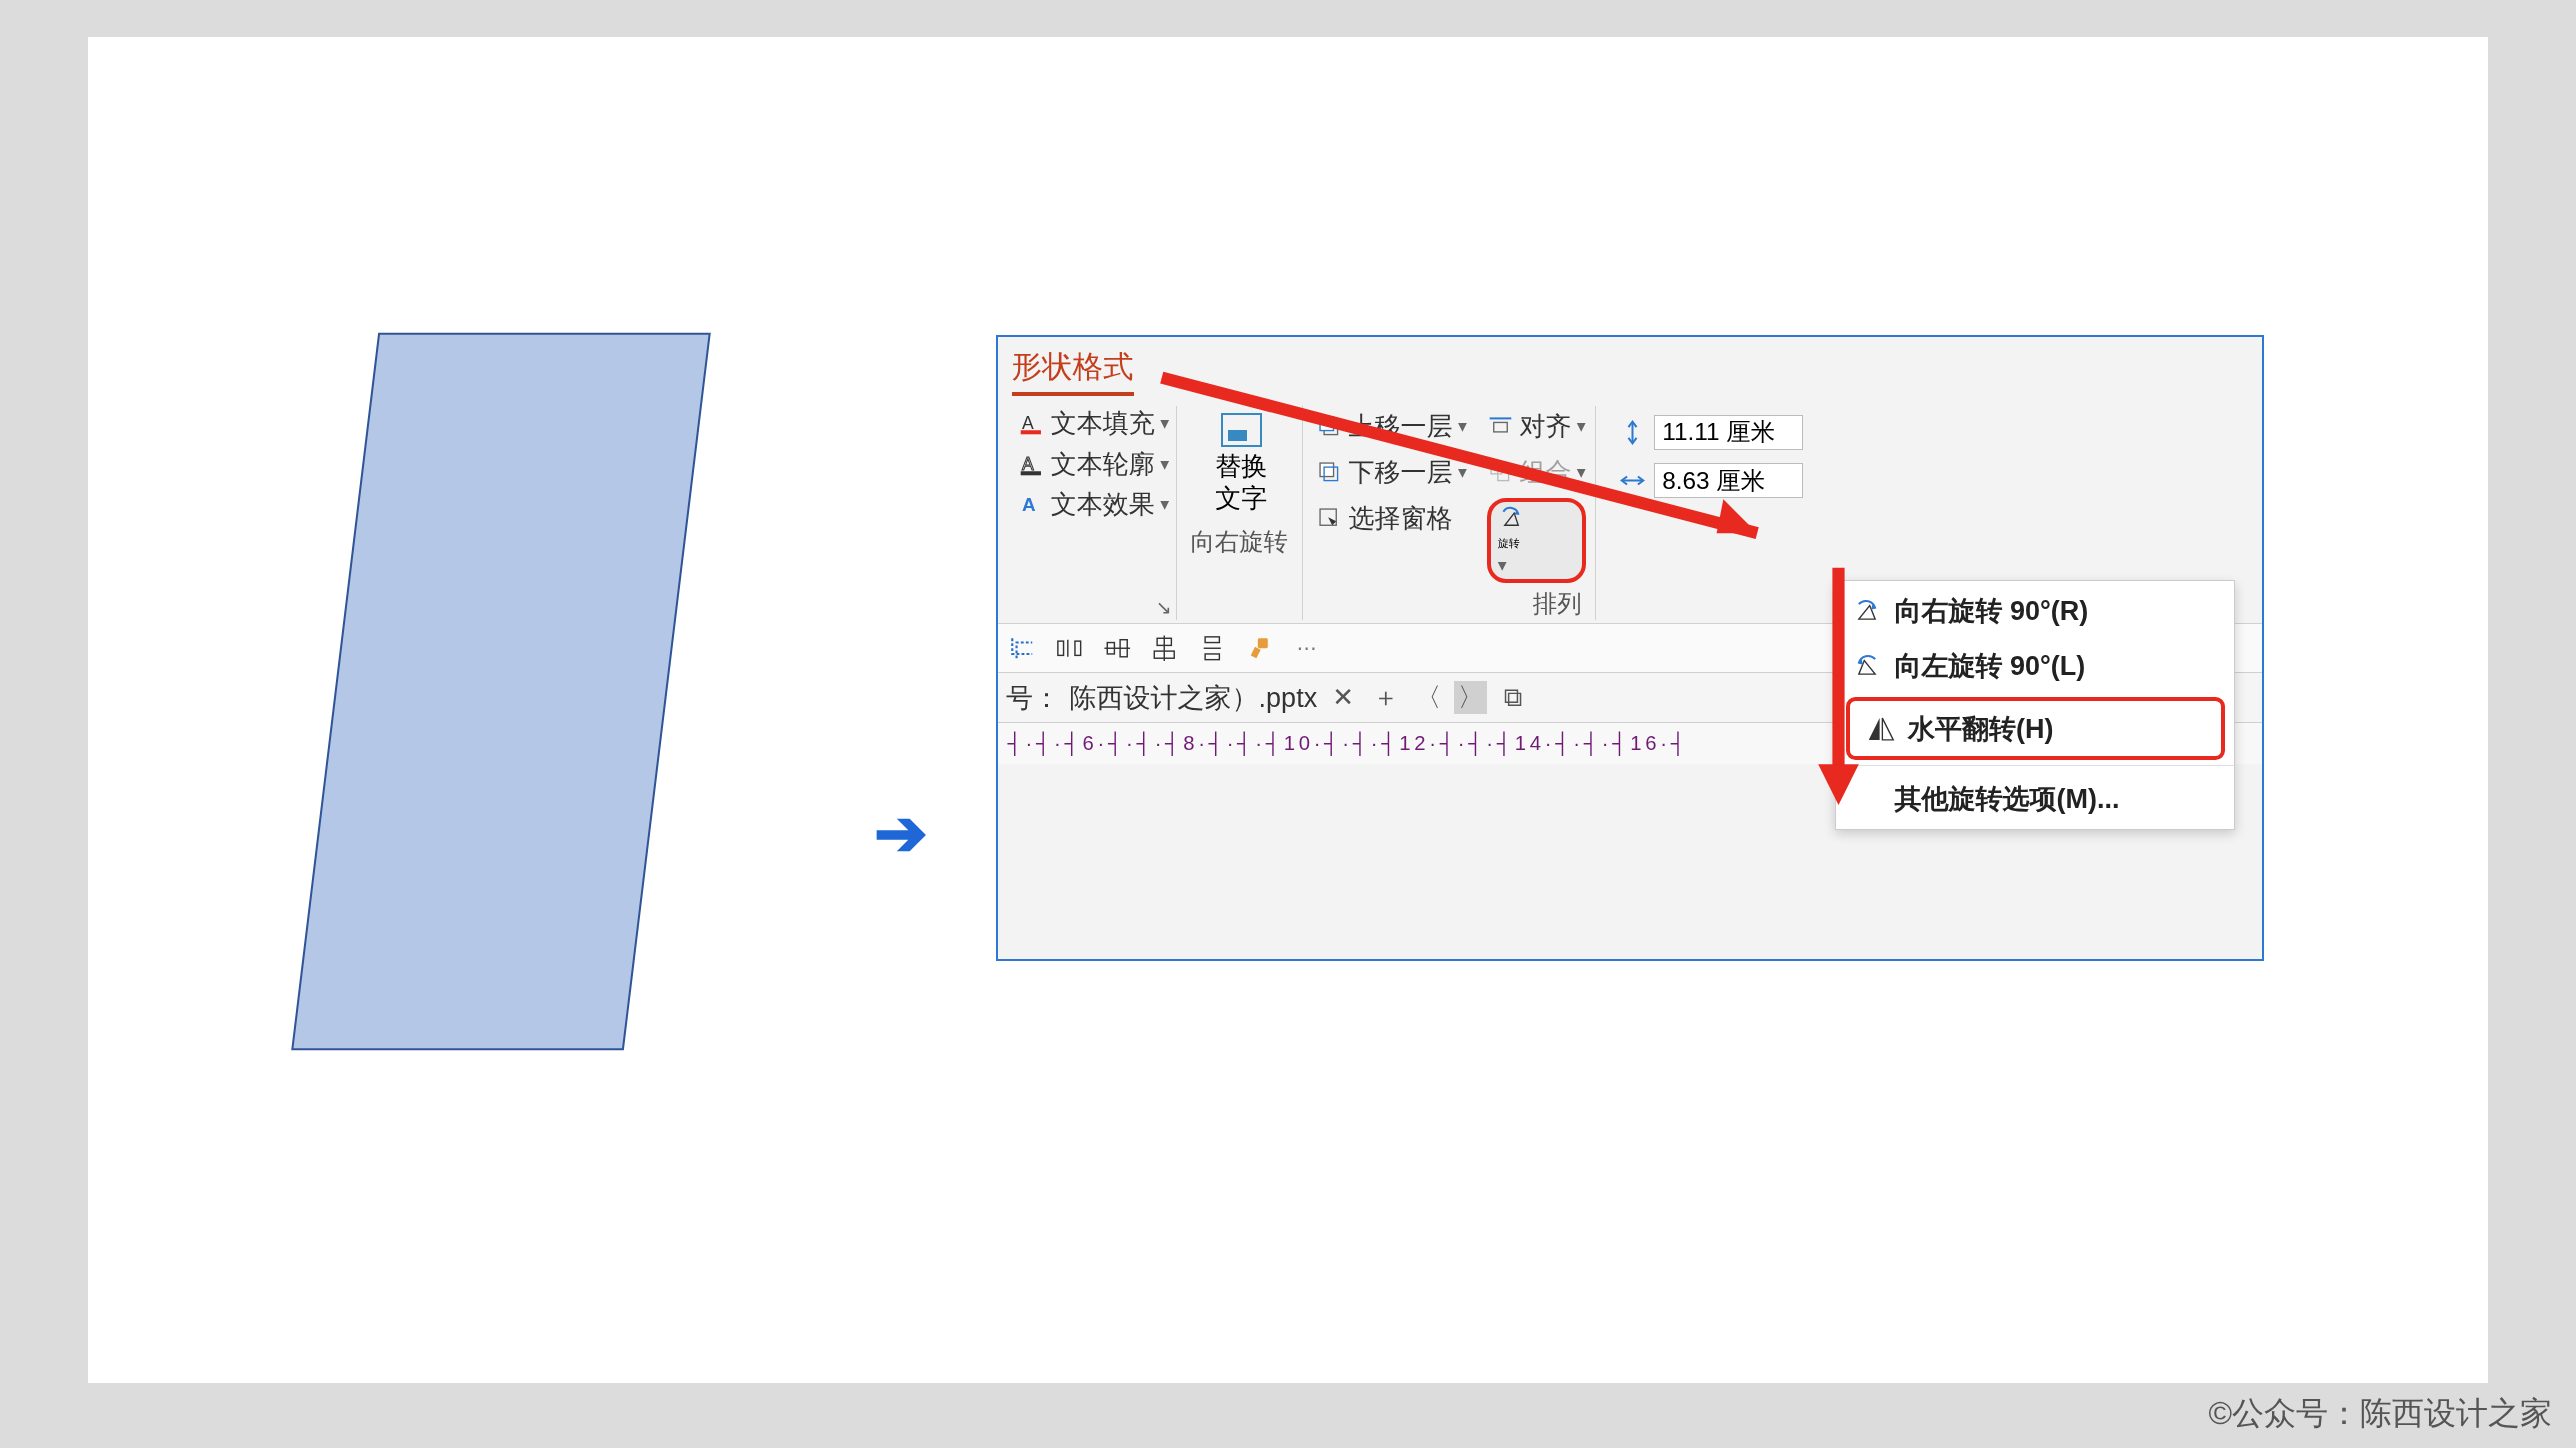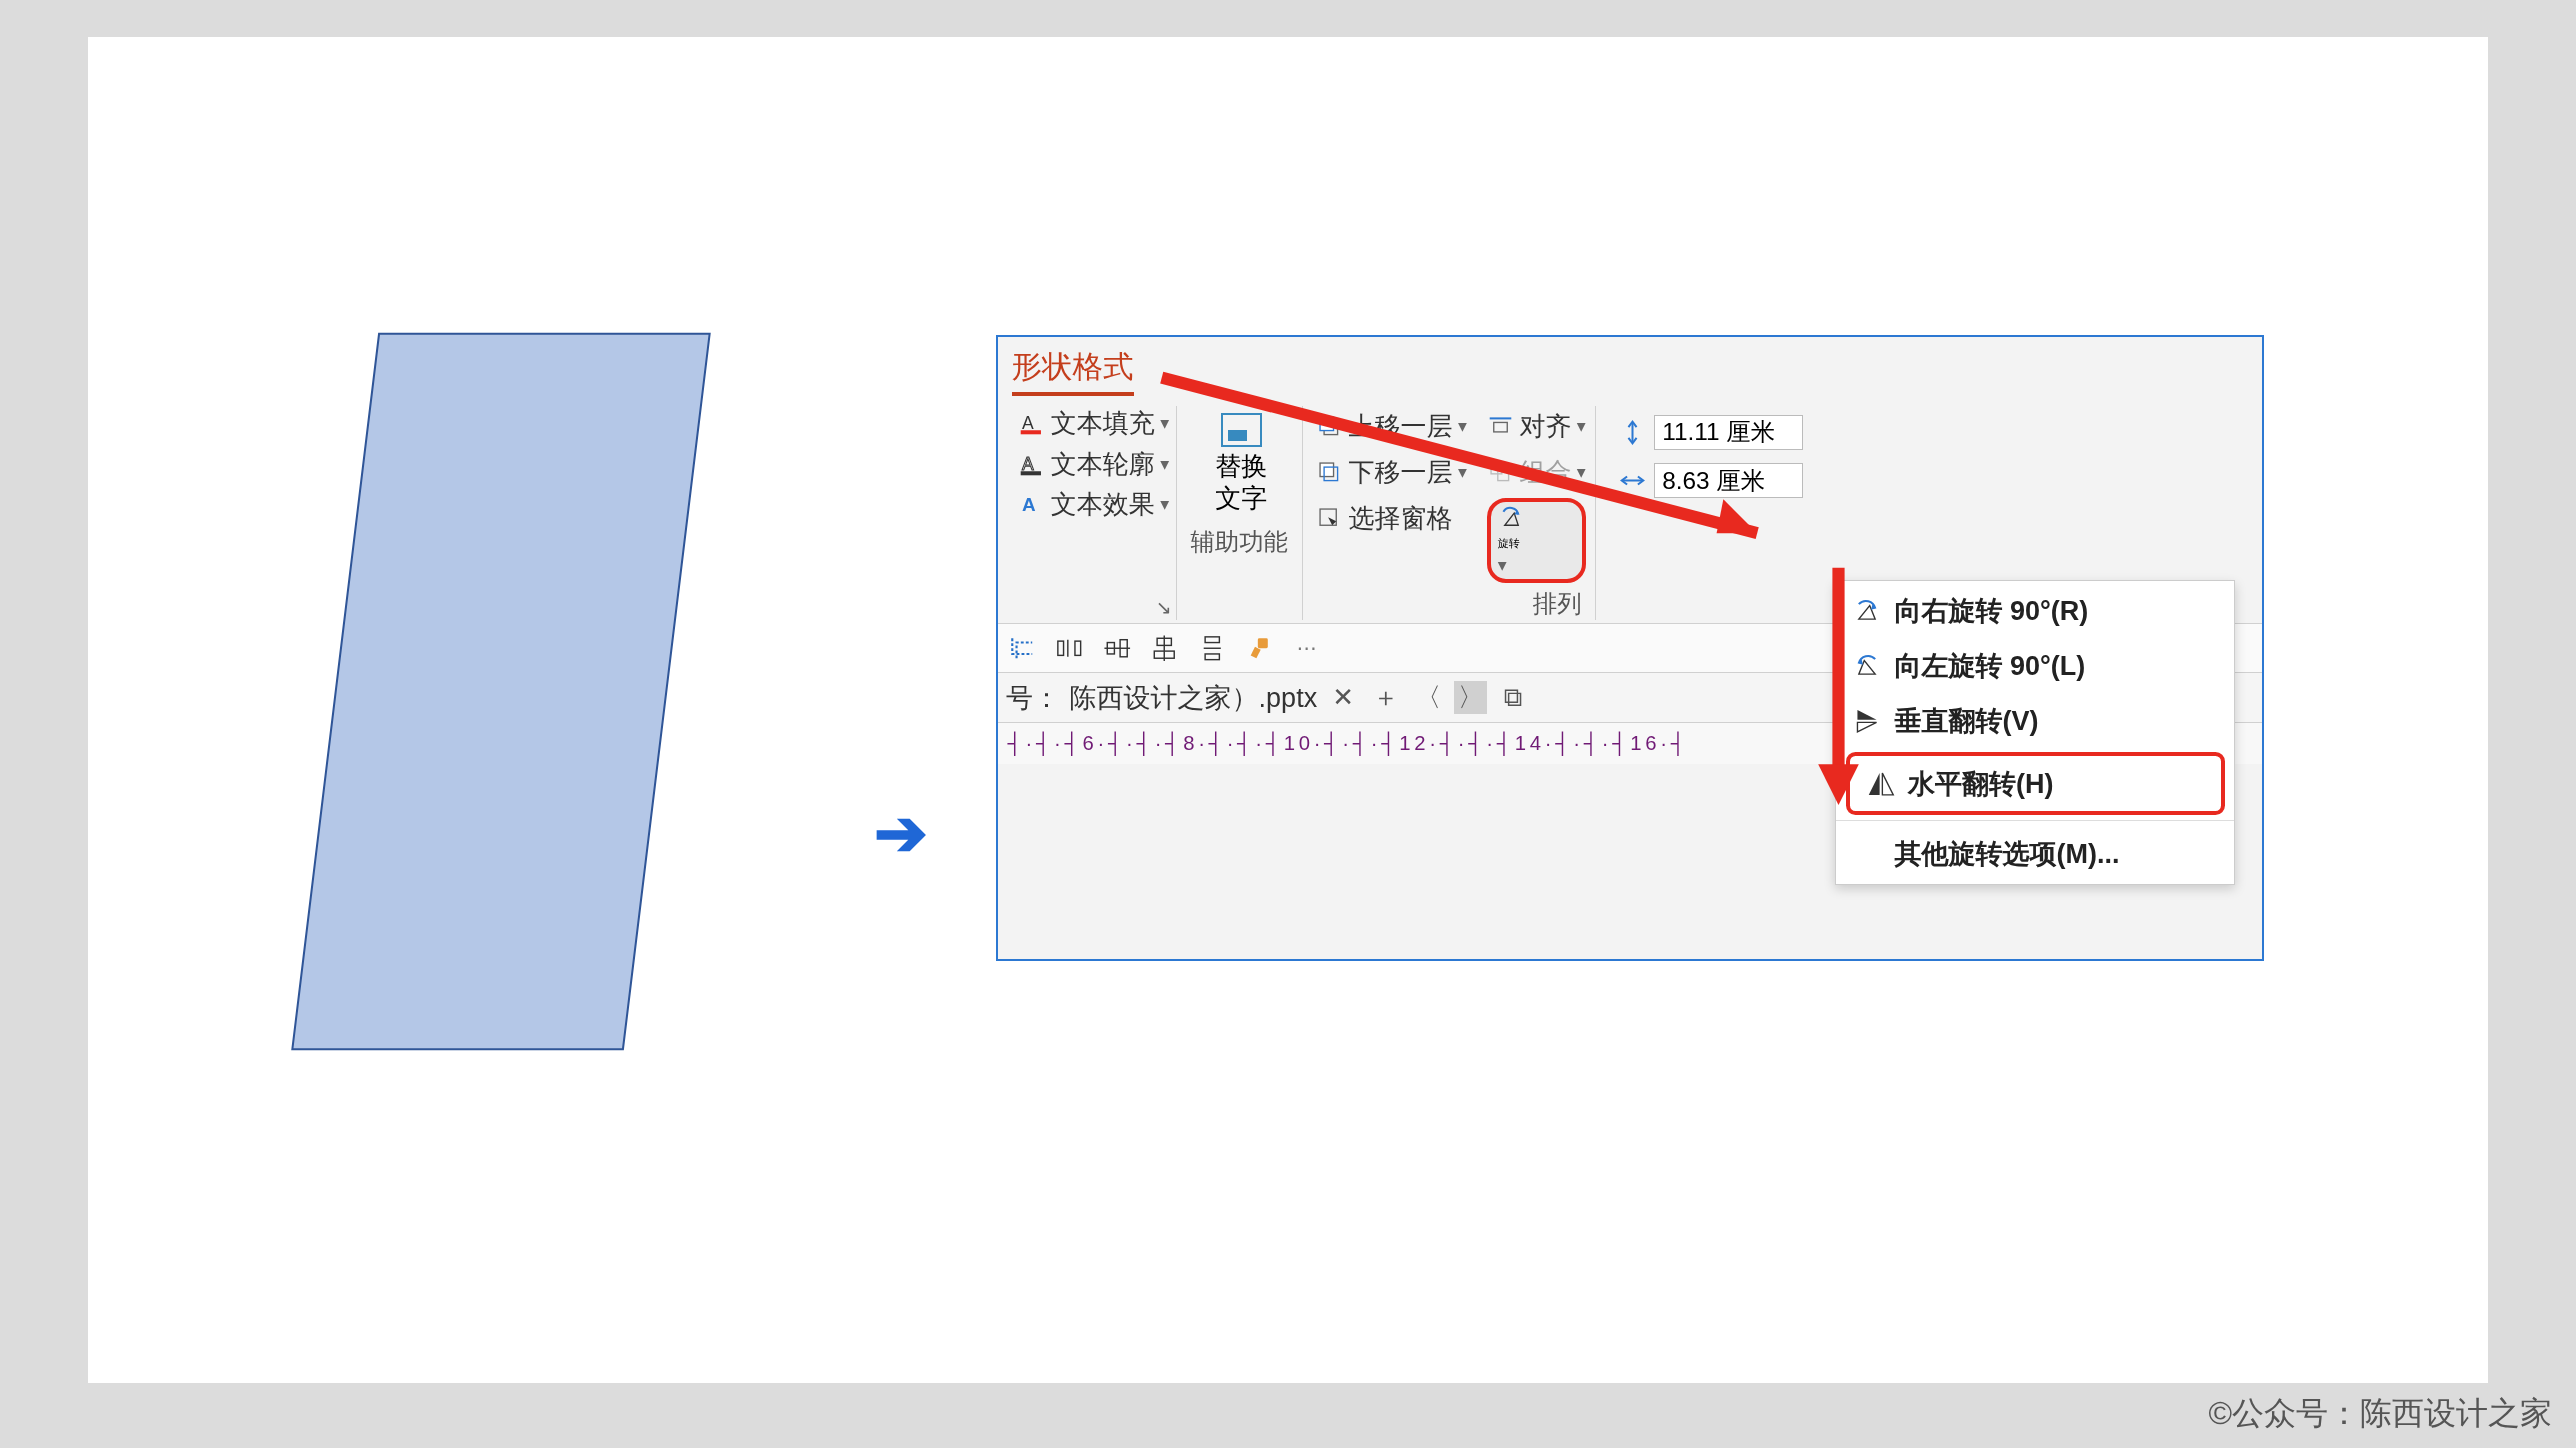--- a/index.html
+++ b/index.html
@@ -101,21 +101,21 @@
       </div>
 
       <div class="group">
         <div class="alt-text">
           <div class="alt-ic"></div>
           <div style="font-size:26px;text-align:center;line-height:1.2">
             <span>替换</span><br>
             <span>文字</span>
           </div>
         </div>
-        <div class="group-title">辅助功能</div>
+        <div class="group-title">向右旋转</div>
       </div>
 
       <div class="group arrange">
         <div style="display:flex;gap:20.3px">
           <div class="group-rows">
             <div class="btn-label">
                 <span class="ic">
                   <svg viewBox="0 0 40 40">
                     <rect x="12" y="12" width="20" height="20" fill="none" stroke="#666" stroke-width="2"></rect>
                     <rect x="6" y="6" width="20" height="20" fill="#fff" stroke="#2c78d2" stroke-width="2"></rect>
@@ -274,29 +274,20 @@
       <div class="menu-item">
         <span class="mic">
             <svg viewBox="0 0 44 44">
               <path d="M10 34 L34 34 L18 14 Z" fill="none" stroke="#333" stroke-width="2"></path>
               <path d="M34 12 A14 14 0 0 0 10 18" stroke="#2c78d2" stroke-width="3" fill="none"></path>
               <path d="M14 12 L8 18 L16 20 Z" fill="#2c78d2"></path>
             </svg>
           </span>
         <span>向左旋转 90°(L)</span>
       </div>
-      <div class="menu-item">
-        <span class="mic">
-            <svg viewBox="0 0 44 44">
-              <path d="M8 20 L36 20 L8 6 Z" fill="#333"></path>
-              <path d="M8 24 L36 24 L8 38 Z" fill="none" stroke="#333" stroke-width="2"></path>
-            </svg>
-          </span>
-        <span>垂直翻转(V)</span>
-      </div>
       <div class="menu-item boxed">
         <span class="mic">
             <svg viewBox="0 0 44 44">
               <path d="M20 6 L20 38 L4 38 Z" fill="#333"></path>
               <path d="M24 6 L24 38 L40 38 Z" fill="none" stroke="#333" stroke-width="2"></path>
             </svg>
           </span>
         <span>水平翻转(H)</span>
       </div>
       <div class="menu-sep"></div>

